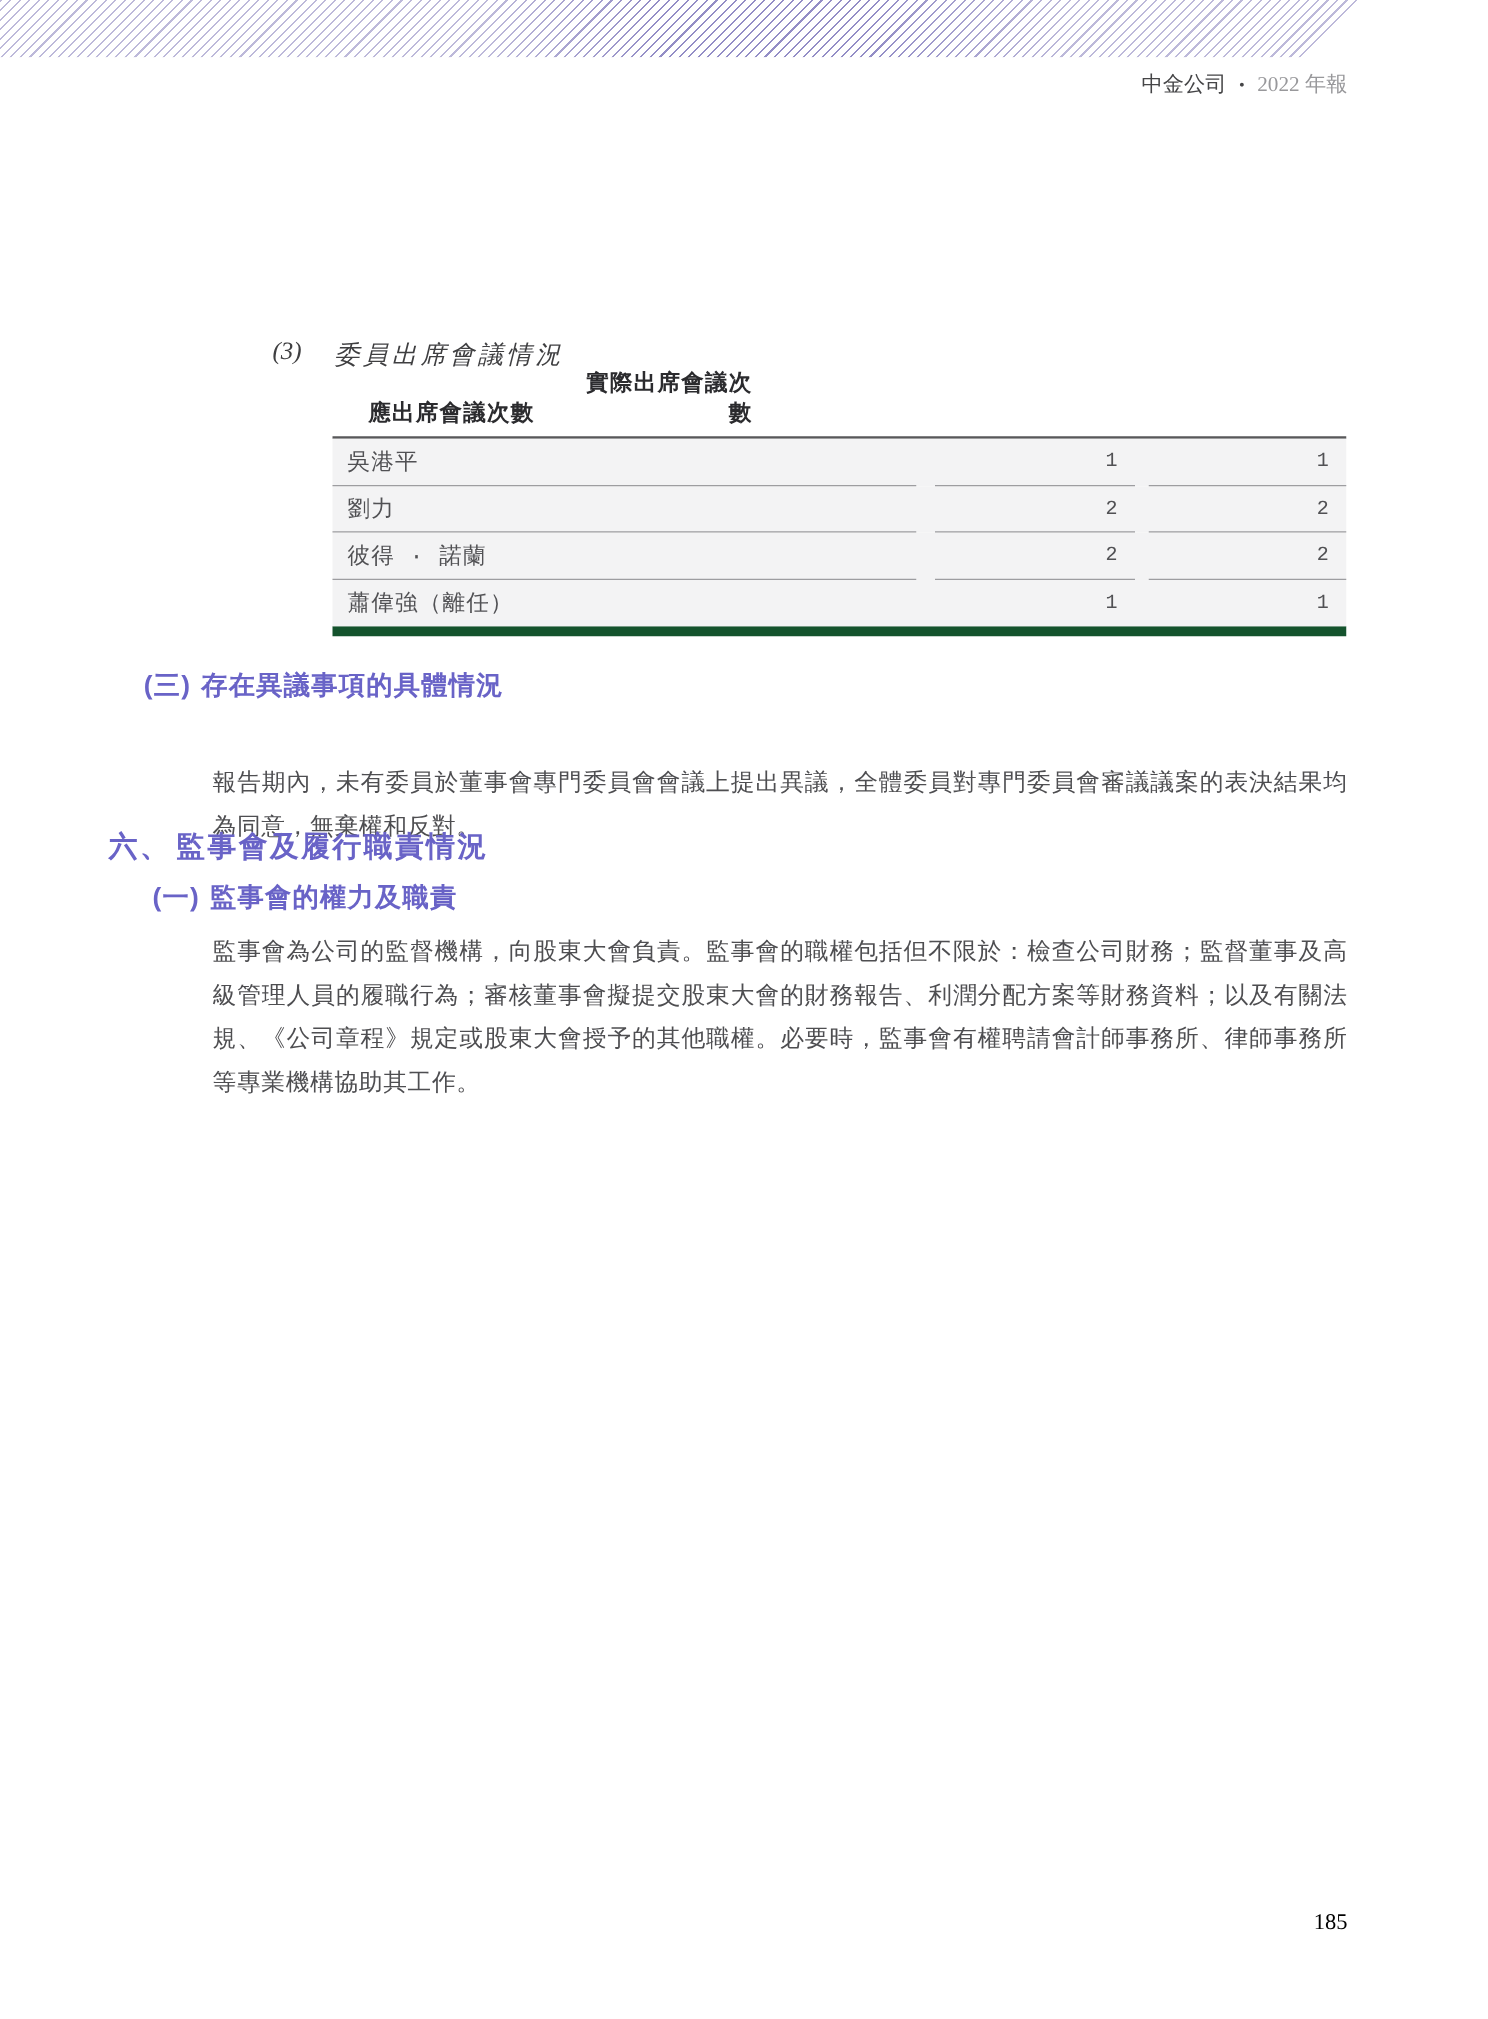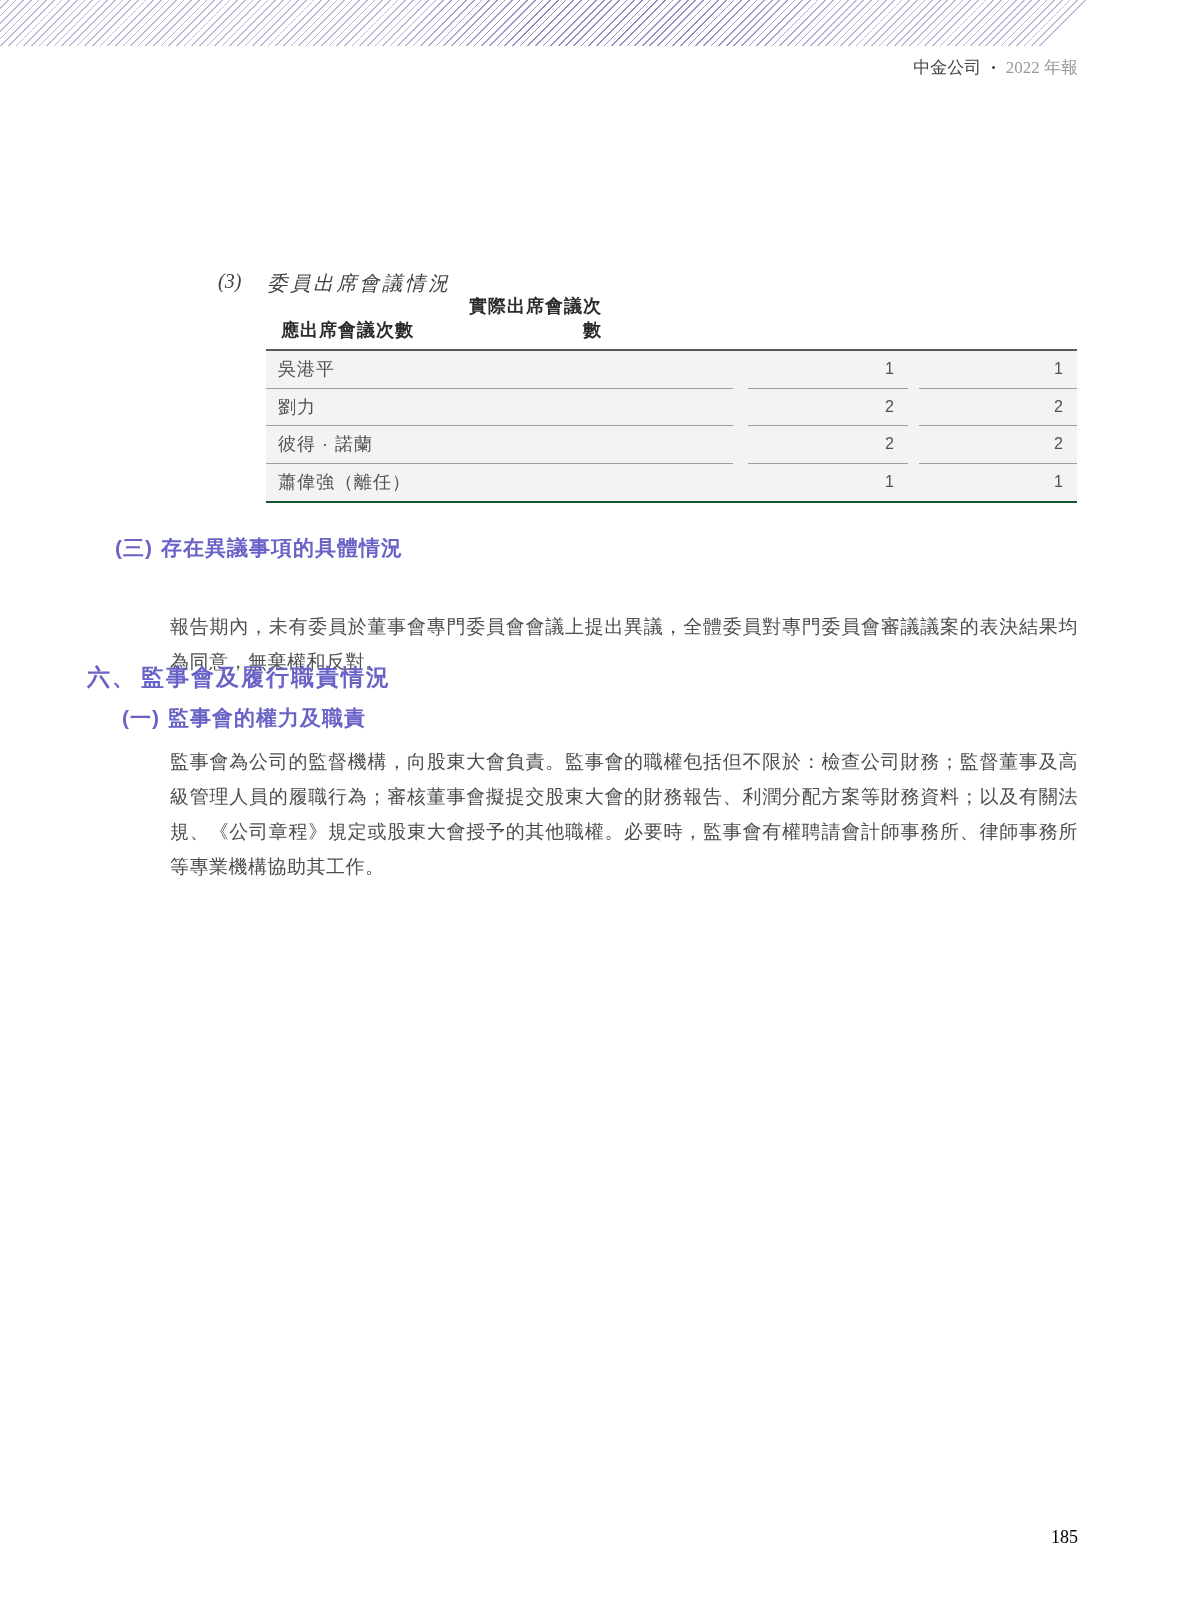--- a/index.html
+++ b/index.html
@@ -57,26 +57,26 @@
   .sec3-heading .num { letter-spacing:0; }
   .sec3-heading .title { margin-left:26px; letter-spacing:3px;text-align:center; }
 
   
   .att-table { position:absolute; top:313px; left:266px; width:811px; }
   .t-row { display:flex; width:811px; }
   .t-head { height:38px; align-items:flex-end; border-bottom:2px solid #58585a; padding-bottom:7px; }
   .t-head .hc { font-weight:bold; font-size:18px; color:#2b2b2e; letter-spacing:1px; }
   .c1 { width:467px; padding-left:12px; }
   .sp1 { width:15px; }
-  .c2 { width:160px; text-align:left; }
+  .c2 { width:160px; text-align:center; }
   .sp2 { width:11px; }
   .c3 { width:158px; text-align:right; }
   .t-head .c3 { padding-right:8px; }
 
-  .t-body { border-bottom:2px solid #14532d; }
+  .t-body { border-bottom:8px solid #14532d;font-family:Liberation Mono, monospace; }
   .t-body .t-row { height:37.5px; background:#f3f3f4; align-items:center; }
   .t-body .t-row .cell { display:flex; align-items:center; height:100%; }
   .t-body .t-row .c1 { font-size:18px; color:#515154; letter-spacing:1px; }
   .t-body .t-row .c2, .t-body .t-row .c3 {
     font-size:16px; color:#515154; justify-content:flex-end; padding-right:14px;
   }
   .t-body .t-row:not(:last-child) .cell { border-bottom:1px solid #9d9da0; }
 
   
   .h-sub {

